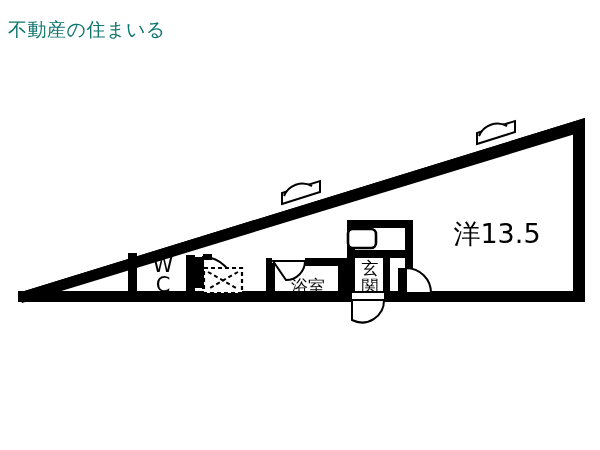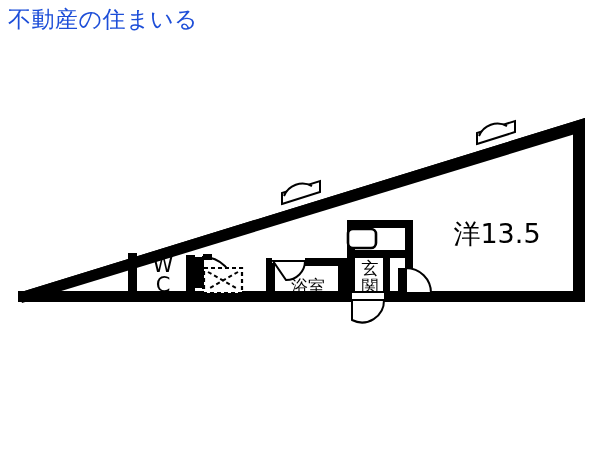--- a/index.html
+++ b/index.html
@@ -11,25 +11,25 @@
     width: 600px;
     height: 450px;
     position: relative;
     overflow: hidden;
     font-family: "Liberation Sans", "DejaVu Sans", sans-serif;
     color: #111111;
   }
   #title {
     position: absolute;
     left: 8px;
-    top: 7px;
-    font-size: 23px;
+    top: 17px;
+    font-size: 19px;
     line-height: 24px;
     letter-spacing: 0.5px;
-    color: #1d4ed8;
+    color: #0f766e;
     white-space: nowrap;
     font-family: "DejaVu Sans", "Liberation Sans", sans-serif;
   }
   #floorplan {
     position: absolute;
     left: 0;
     top: 0;
     width: 600px;
     height: 450px;
   }

